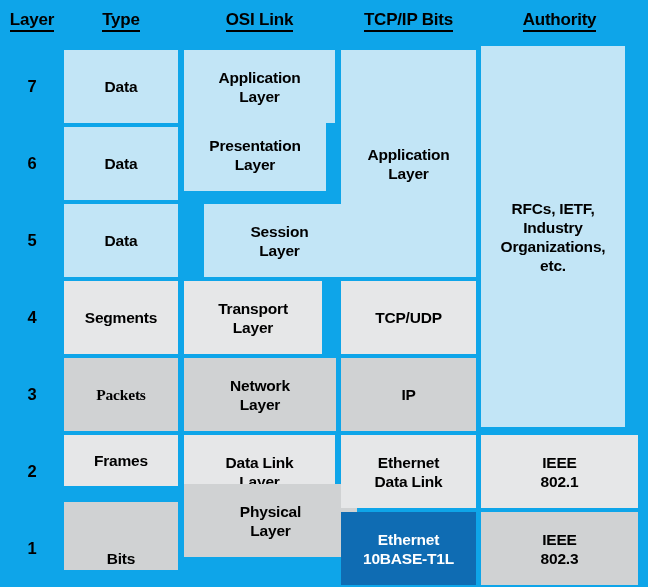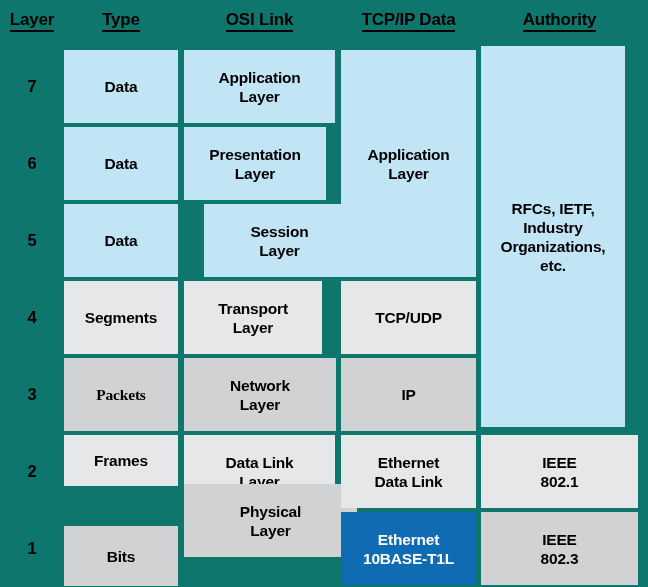--- a/index.html
+++ b/index.html
@@ -8,21 +8,21 @@
     width: 648px; height: 587px;
     background: #ffffff;
     font-family: "Liberation Sans", sans-serif;
     overflow: hidden;
   }
 
   #diagram {
     position: relative;
     width: 648px;
     height: 587px;
-    background: #0f766e;
+    background: #0ea5e9;
   }
 
   
   .header-row {
     position: absolute;
     left: 0; top: 0;
     width: 648px;
     height: 46px;
   }
   .col-header {
@@ -86,21 +86,21 @@
     <div class="col-header" style="left:0px;width:64px;">
       <span class="txt">Layer</span>
     </div>
     <div class="col-header" style="left:64px;width:114px;">
       <span class="txt">Type</span>
     </div>
     <div class="col-header" style="left:184px;width:151px;">
       <span class="txt">OSI Link</span>
     </div>
     <div class="col-header" style="left:341px;width:135px;">
-      <span class="txt">TCP/IP Data</span>
+      <span class="txt">TCP/IP Bits</span>
     </div>
     <div class="col-header" style="left:481px;width:157px;">
       <span class="txt">Authority</span>
     </div>
   </div>
 
   <div class="grid">
 
     <div class="cell layernum" style="left:0px;top:4px;width:64px;height:73px;">
       <span>7</span>
@@ -135,31 +135,31 @@
     </div>
     <div class="cell swatch-gray-lt" style="left:64px;top:235px;width:114px;height:73px;">
       <span>Segments</span>
     </div>
     <div class="cell swatch-gray-dk" style="left:64px;top:312px;width:114px;height:73px;font-family:Liberation Serif, serif;">
       <span>Packets</span>
     </div>
     <div class="cell swatch-gray-lt" style="left:64px;top:389px;width:114px;height:51px;">
       <span>Frames</span>
     </div>
-    <div class="cell swatch-gray-dk" style="left:64px;top:480px;width:114px;height:60px;">
+    <div class="cell swatch-gray-dk" style="left:64px;top:456px;width:114px;height:68px;align-items:flex-end;">
       <span>Bits</span>
     </div>
 
     <div class="cell swatch-blue" style="left:184px;top:4px;width:151px;height:73px;">
       <span class="lines">
         <span class="ln">Application</span>
         <span class="ln">Layer</span>
       </span>
     </div>
-    <div class="cell swatch-blue" style="left:184px;top:81px;width:142px;height:73px;justify-content:center;">
+    <div class="cell swatch-blue" style="left:184px;top:72px;width:142px;height:73px;justify-content:center;">
       <span class="lines">
         <span class="ln">Presentation</span>
         <span class="ln">Layer</span>
       </span>
     </div>
     <div class="cell swatch-blue" style="left:184px;top:158px;width:151px;height:73px;margin-left:20px;">
       <span class="lines">
         <span class="ln">Session</span>
         <span class="ln">Layer</span>
       </span>

